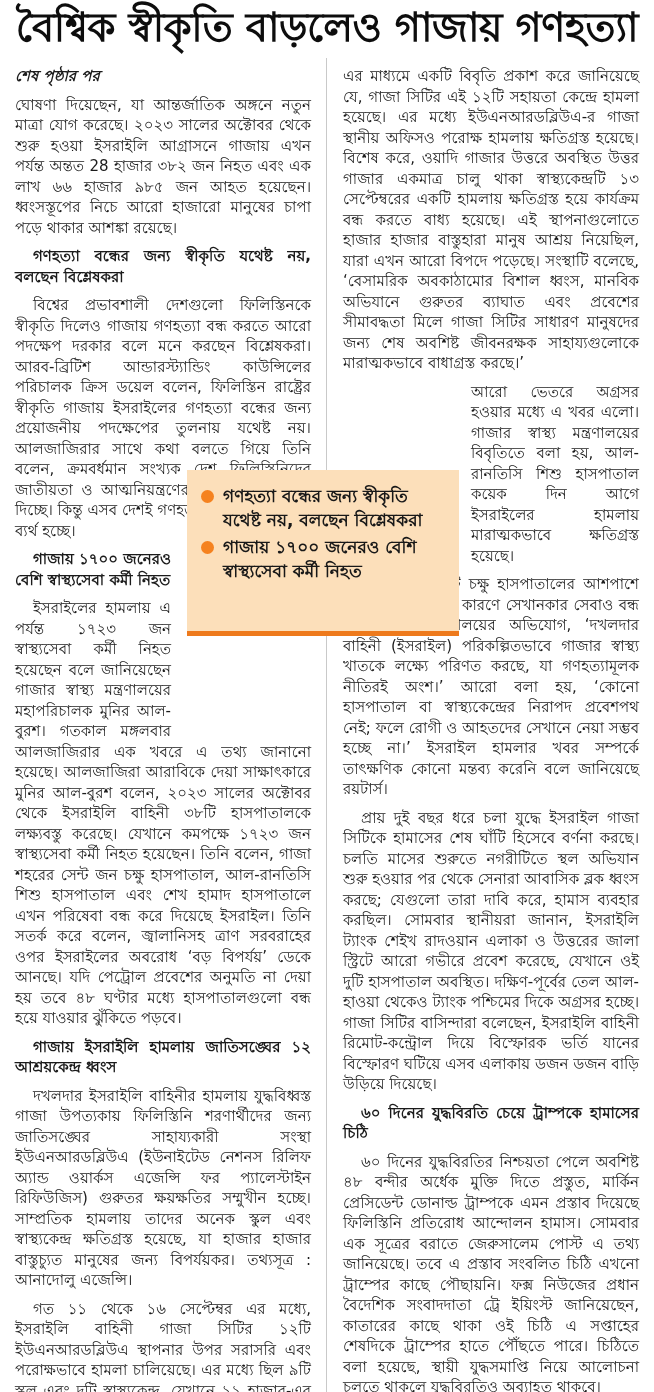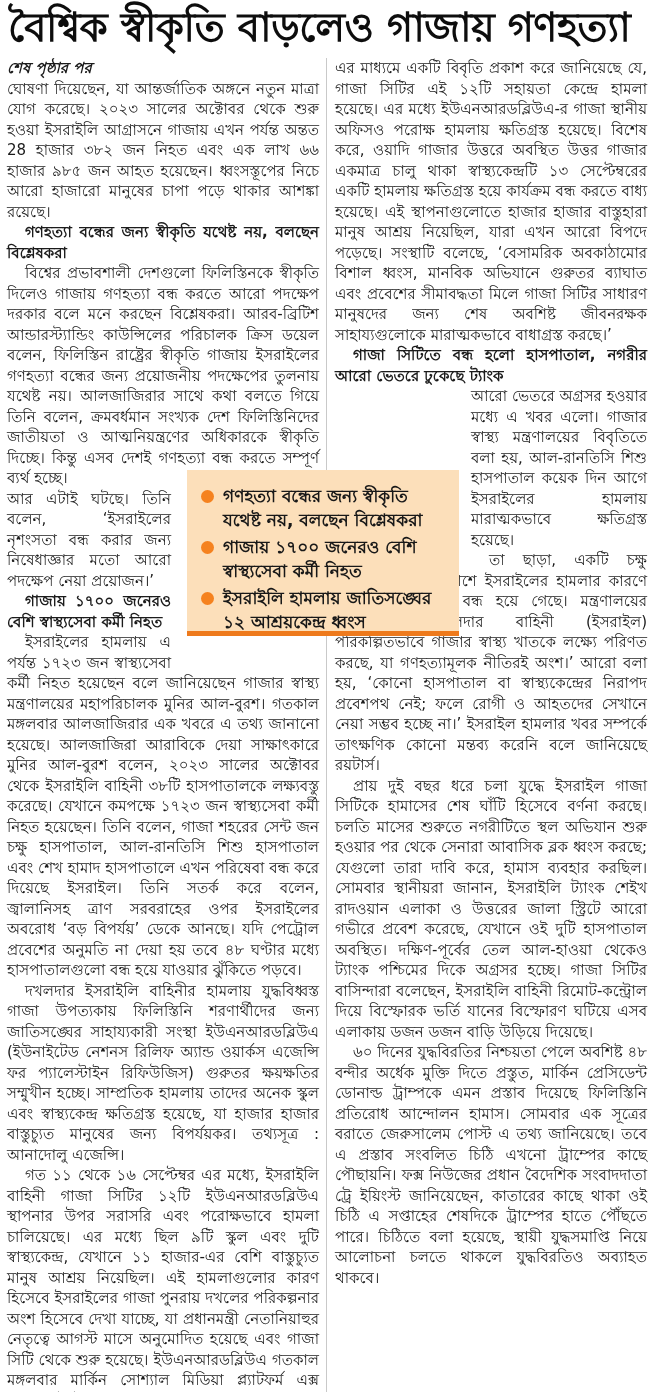--- a/index.html
+++ b/index.html
@@ -6,42 +6,42 @@
   body{
     width:654px;height:1392px;
     background:#ffffff;
     font-family:"DejaVu Sans","Liberation Sans",sans-serif;
     color:#1b1b1b;
     overflow:hidden;
   }
   .page{position:relative;width:654px;height:1392px;background:#ffffff;}
   .headline{
     margin:2px 8px 6px 8px;
-    text-align:left;
+    text-align:center;
     font-size:40px;
     line-height:50px;
     font-weight:800;
     color:#0d0d0d;
     letter-spacing:-0.5px;
     white-space:nowrap;
   }
   .article{
     display:flex;
     padding:0 7px;
   }
   .col{
     width:50%;
     box-sizing:border-box;
     font-size:15px;
     line-height:20.5px;
     text-align:justify;
   }
   .col-left{padding-right:7px;border-right:1px solid #c9c9c9;}
   .col-right{padding-left:8px;}
-  .col p{margin:0;padding:0;}
+  .col p{margin:8px;padding:0;}
   .continuation{font-weight:700;font-style:italic;}
   .para{text-indent:18px;}
   .para-flow{text-indent:0;}
   .subhead{font-weight:700;text-indent:18px;margin:1px 0;}
   
   .wrap-spacer-right{float:right;width:142px;height:176px;margin-left:6px;}
   .wrap-spacer-left{float:left;width:130px;height:168px;margin-right:6px;}
   
   .pullbox{
     position:absolute;
@@ -78,49 +78,45 @@
   <h1 class="headline">বৈশ্বিক স্বীকৃতি বাড়লেও গাজায় গণহত্যা</h1>
 
   <div class="article">
 
     <div class="col col-left">
       <p class="continuation">শেষ পৃষ্ঠার পর</p>
       <p class="para-flow">ঘোষণা দিয়েছেন, যা আন্তর্জাতিক অঙ্গনে নতুন মাত্রা যোগ করেছে। ২০২৩ সালের অক্টোবর থেকে শুরু হওয়া ইসরাইলি আগ্রাসনে গাজায় এখন পর্যন্ত অন্তত 28 হাজার ৩৮২ জন নিহত এবং এক লাখ ৬৬ হাজার ৯৮৫ জন আহত হয়েছেন। ধ্বংসস্তূপের নিচে আরো হাজারো মানুষের চাপা পড়ে থাকার আশঙ্কা রয়েছে।</p>
       <p class="subhead">গণহত্যা বন্ধের জন্য স্বীকৃতি যথেষ্ট নয়, বলছেন বিশ্লেষকরা</p>
       <p class="para">বিশ্বের প্রভাবশালী দেশগুলো ফিলিস্তিনকে স্বীকৃতি দিলেও গাজায় গণহত্যা বন্ধ করতে আরো পদক্ষেপ দরকার বলে মনে করছেন বিশ্লেষকরা। আরব-ব্রিটিশ আন্ডারস্ট্যান্ডিং কাউন্সিলের পরিচালক ক্রিস ডয়েল বলেন, ফিলিস্তিন রাষ্ট্রের স্বীকৃতি গাজায় ইসরাইলের গণহত্যা বন্ধের জন্য প্রয়োজনীয় পদক্ষেপের তুলনায় যথেষ্ট নয়। আলজাজিরার সাথে কথা বলতে গিয়ে তিনি বলেন, ক্রমবর্ধমান সংখ্যক দেশ ফিলিস্তিনিদের জাতীয়তা ও আত্মনিয়ন্ত্রণের অধিকারকে স্বীকৃতি দিচ্ছে। কিন্তু এসব দেশই গণহত্যা বন্ধ করতে সম্পূর্ণ ব্যর্থ হচ্ছে।</p>
       <div class="wrap-spacer-right"></div>
-      <p class="para-flow">আর এটাই ঘটছে। তিনি বলেন, ‘ইসরাইলের নৃশংসতা বন্ধ করার জন্য নিষেধাজ্ঞার মতো আরো পদক্ষেপ নেয়া প্রয়োজন।’</p>
       <p class="subhead">গাজায় ১৭০০ জনেরও বেশি স্বাস্থ্যসেবা কর্মী নিহত</p>
       <p class="para">ইসরাইলের হামলায় এ পর্যন্ত ১৭২৩ জন স্বাস্থ্যসেবা কর্মী নিহত হয়েছেন বলে জানিয়েছেন গাজার স্বাস্থ্য মন্ত্রণালয়ের মহাপরিচালক মুনির আল-বুরশ। গতকাল মঙ্গলবার আলজাজিরার এক খবরে এ তথ্য জানানো হয়েছে। আলজাজিরা আরাবিকে দেয়া সাক্ষাৎকারে মুনির আল-বুরশ বলেন, ২০২৩ সালের অক্টোবর থেকে ইসরাইলি বাহিনী ৩৮টি হাসপাতালকে লক্ষ্যবস্তু করেছে। যেখানে কমপক্ষে ১৭২৩ জন স্বাস্থ্যসেবা কর্মী নিহত হয়েছেন। তিনি বলেন, গাজা শহরের সেন্ট জন চক্ষু হাসপাতাল, আল-রানতিসি শিশু হাসপাতাল এবং শেখ হামাদ হাসপাতালে এখন পরিষেবা বন্ধ করে দিয়েছে ইসরাইল। তিনি সতর্ক করে বলেন, জ্বালানিসহ ত্রাণ সরবরাহের ওপর ইসরাইলের অবরোধ ‘বড় বিপর্যয়’ ডেকে আনছে। যদি পেট্রোল প্রবেশের অনুমতি না দেয়া হয় তবে ৪৮ ঘণ্টার মধ্যে হাসপাতালগুলো বন্ধ হয়ে যাওয়ার ঝুঁকিতে পড়বে।</p>
+      <p class="subhead">গাজায় ইসরাইলি হামলায় জাতিসঙ্ঘের ১২ আশ্রয়কেন্দ্র ধ্বংস</p>
       <p class="para">দখলদার ইসরাইলি বাহিনীর হামলায় যুদ্ধবিধ্বস্ত গাজা উপত্যকায় ফিলিস্তিনি শরণার্থীদের জন্য জাতিসঙ্ঘের সাহায্যকারী সংস্থা ইউএনআরডব্লিউএ (ইউনাইটেড নেশনস রিলিফ অ্যান্ড ওয়ার্কস এজেন্সি ফর প্যালেস্টাইন রিফিউজিস) গুরুতর ক্ষয়ক্ষতির সম্মুখীন হচ্ছে। সাম্প্রতিক হামলায় তাদের অনেক স্কুল এবং স্বাস্থ্যকেন্দ্র ক্ষতিগ্রস্ত হয়েছে, যা হাজার হাজার বাস্তুচ্যুত মানুষের জন্য বিপর্যয়কর। তথ্যসূত্র : আনাদোলু এজেন্সি।</p>
       <p class="para">গত ১১ থেকে ১৬ সেপ্টেম্বর এর মধ্যে, ইসরাইলি বাহিনী গাজা সিটির ১২টি ইউএনআরডব্লিউএ স্থাপনার উপর সরাসরি এবং পরোক্ষভাবে হামলা চালিয়েছে। এর মধ্যে ছিল ৯টি স্কুল এবং দুটি স্বাস্থ্যকেন্দ্র, যেখানে ১১ হাজার-এর বেশি বাস্তুচ্যুত মানুষ আশ্রয় নিয়েছিল। এই হামলাগুলোর কারণ হিসেবে ইসরাইলের গাজা পুনরায় দখলের পরিকল্পনার অংশ হিসেবে দেখা যাচ্ছে, যা প্রধানমন্ত্রী নেতানিয়াহুর নেতৃত্বে আগস্ট মাসে অনুমোদিত হয়েছে এবং গাজা সিটি থেকে শুরু হয়েছে। ইউএনআরডব্লিউএ গতকাল মঙ্গলবার মার্কিন সোশ্যাল মিডিয়া প্ল্যাটফর্ম এক্স (সাবেক টুইটার)-</p>
     </div>
 
     <div class="col col-right">
       <p class="para-flow">এর মাধ্যমে একটি বিবৃতি প্রকাশ করে জানিয়েছে যে, গাজা সিটির এই ১২টি সহায়তা কেন্দ্রে হামলা হয়েছে। এর মধ্যে ইউএনআরডব্লিউএ-র গাজা স্থানীয় অফিসও পরোক্ষ হামলায় ক্ষতিগ্রস্ত হয়েছে। বিশেষ করে, ওয়াদি গাজার উত্তরে অবস্থিত উত্তর গাজার একমাত্র চালু থাকা স্বাস্থ্যকেন্দ্রটি ১৩ সেপ্টেম্বরের একটি হামলায় ক্ষতিগ্রস্ত হয়ে কার্যক্রম বন্ধ করতে বাধ্য হয়েছে। এই স্থাপনাগুলোতে হাজার হাজার বাস্তুহারা মানুষ আশ্রয় নিয়েছিল, যারা এখন আরো বিপদে পড়েছে। সংস্থাটি বলেছে, ‘বেসামরিক অবকাঠামোর বিশাল ধ্বংস, মানবিক অভিযানে গুরুতর ব্যাঘাত এবং প্রবেশের সীমাবদ্ধতা মিলে গাজা সিটির সাধারণ মানুষদের জন্য শেষ অবশিষ্ট জীবনরক্ষক সাহায্যগুলোকে মারাত্মকভাবে বাধাগ্রস্ত করছে।’</p>
-      <p class="subhead">গাজা সিটিতে বন্ধ হলো হাসপাতাল, নগরীর আরো ভেতরে ঢুকেছে ট্যাংক</p>
       <div class="wrap-spacer-left"></div>
       <p class="para-flow">আরো ভেতরে অগ্রসর হওয়ার মধ্যে এ খবর এলো। গাজার স্বাস্থ্য মন্ত্রণালয়ের বিবৃতিতে বলা হয়, আল-রানতিসি শিশু হাসপাতাল কয়েক দিন আগে ইসরাইলের হামলায় মারাত্মকভাবে ক্ষতিগ্রস্ত হয়েছে।</p>
       <p class="para">তা ছাড়া, একটি চক্ষু হাসপাতালের আশপাশে ইসরাইলের হামলার কারণে সেখানকার সেবাও বন্ধ হয়ে গেছে। মন্ত্রণালয়ের অভিযোগ, ‘দখলদার বাহিনী (ইসরাইল) পরিকল্পিতভাবে গাজার স্বাস্থ্য খাতকে লক্ষ্যে পরিণত করছে, যা গণহত্যামূলক নীতিরই অংশ।’ আরো বলা হয়, ‘কোনো হাসপাতাল বা স্বাস্থ্যকেন্দ্রের নিরাপদ প্রবেশপথ নেই; ফলে রোগী ও আহতদের সেখানে নেয়া সম্ভব হচ্ছে না।’ ইসরাইল হামলার খবর সম্পর্কে তাৎক্ষণিক কোনো মন্তব্য করেনি বলে জানিয়েছে রয়টার্স।</p>
       <p class="para">প্রায় দুই বছর ধরে চলা যুদ্ধে ইসরাইল গাজা সিটিকে হামাসের শেষ ঘাঁটি হিসেবে বর্ণনা করছে। চলতি মাসের শুরুতে নগরীটিতে স্থল অভিযান শুরু হওয়ার পর থেকে সেনারা আবাসিক ব্লক ধ্বংস করছে; যেগুলো তারা দাবি করে, হামাস ব্যবহার করছিল। সোমবার স্থানীয়রা জানান, ইসরাইলি ট্যাংক শেইখ রাদওয়ান এলাকা ও উত্তরের জালা স্ট্রিটে আরো গভীরে প্রবেশ করেছে, যেখানে ওই দুটি হাসপাতাল অবস্থিত। দক্ষিণ-পূর্বের তেল আল-হাওয়া থেকেও ট্যাংক পশ্চিমের দিকে অগ্রসর হচ্ছে। গাজা সিটির বাসিন্দারা বলেছেন, ইসরাইলি বাহিনী রিমোট-কন্ট্রোল দিয়ে বিস্ফোরক ভর্তি যানের বিস্ফোরণ ঘটিয়ে এসব এলাকায় ডজন ডজন বাড়ি উড়িয়ে দিয়েছে।</p>
+      <p class="subhead">৬০ দিনের যুদ্ধবিরতি চেয়ে ট্রাম্পকে হামাসের চিঠি</p>
       <p class="para">৬০ দিনের যুদ্ধবিরতির নিশ্চয়তা পেলে অবশিষ্ট ৪৮ বন্দীর অর্ধেক মুক্তি দিতে প্রস্তুত, মার্কিন প্রেসিডেন্ট ডোনাল্ড ট্রাম্পকে এমন প্রস্তাব দিয়েছে ফিলিস্তিনি প্রতিরোধ আন্দোলন হামাস। সোমবার এক সূত্রের বরাতে জেরুসালেম পোস্ট এ তথ্য জানিয়েছে। তবে এ প্রস্তাব সংবলিত চিঠি এখনো ট্রাম্পের কাছে পৌছায়নি। ফক্স নিউজের প্রধান বৈদেশিক সংবাদদাতা ট্রে ইয়িংস্ট জানিয়েছেন, কাতারের কাছে থাকা ওই চিঠি এ সপ্তাহের শেষদিকে ট্রাম্পের হাতে পৌঁছতে পারে। চিঠিতে বলা হয়েছে, স্থায়ী যুদ্ধসমাপ্তি নিয়ে আলোচনা চলতে থাকলে যুদ্ধবিরতিও অব্যাহত থাকবে।</p>
     </div>
 
   </div>
 
   <aside class="pullbox">
     <ul>
       <li>
         <span class="dot"></span>
         <span>গণহত্যা বন্ধের জন্য স্বীকৃতি যথেষ্ট নয়, বলছেন বিশ্লেষকরা</span>
       </li>
       <li>
         <span class="dot"></span>
         <span>গাজায় ১৭০০ জনেরও বেশি স্বাস্থ্যসেবা কর্মী নিহত</span>
       </li>
-      <li>
-        <span class="dot"></span>
-        <span>ইসরাইলি হামলায় জাতিসঙ্ঘের ১২ আশ্রয়কেন্দ্র ধ্বংস</span>
-      </li>
     </ul>
   </aside>
 
 </div>
 
 </body></html>

